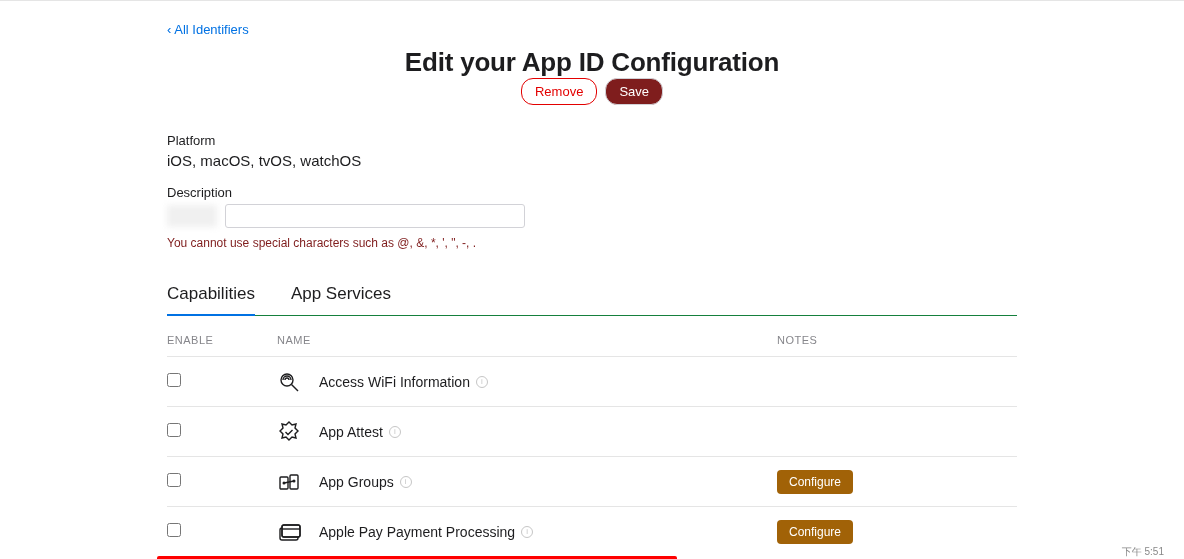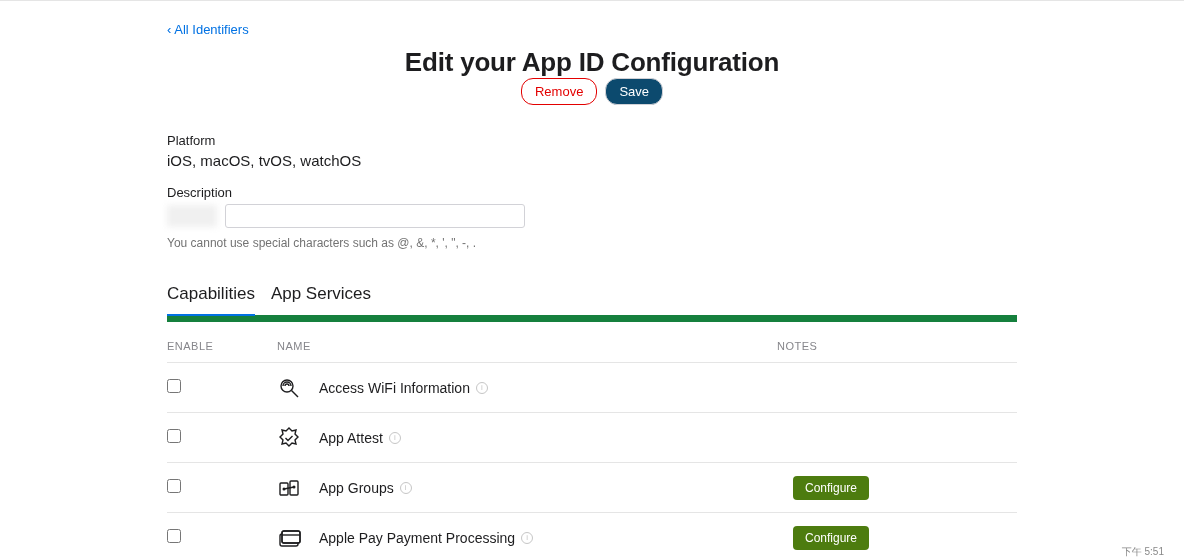--- a/index.html
+++ b/index.html
@@ -41,21 +41,21 @@
   }
   .btn-row { display: flex; gap: 8px; }
   .btn {
     border-radius: 12px;
     font-size: 13px;
     padding: 5px 13px;
     cursor: pointer;
     border: 1px solid transparent;
   }
   .btn-remove { background: #fff; border-color: #e30000; color: #e30000; }
-  .btn-save   { background: #0c4a6e; color: #fff; border-color: #d2d2d7; }
+  .btn-save   { background: #7f1d1d; color: #fff; border-color: #d2d2d7; }
   .meta-grid {
     display: flex;
     gap: 40px;
     align-items: flex-end;
   }
   .meta-col { flex: 1; }
   .meta-label {
     font-size: 13px;
     font-weight: 400;
     color: #1d1d1f;
@@ -79,28 +79,28 @@
   .desc-input {
     flex:1; max-width: 300px;
     height: 24px;
     border: 1px solid #d2d2d7;
     border-radius: 3px;
     padding: 2px 6px;
     font-size: 13px;
   }
   .hint {
     font-size: 12px;
-    color: #737373;
+    color: #7f1d1d;
     margin-top: 8px;
   }
   .tabs {
     display: flex;
-    gap: 16px;
+    gap: 36px;
     margin-top: 34px;
-    border-bottom: 7px solid #15803d;
+    border-bottom: 1px solid #15803d;
   }
   .tab {
     font-size: 17px;
     padding-bottom: 10px;
     color: #1d1d1f;
     cursor: pointer;
   }
   .tab.active {
     border-bottom: 2px solid #0071e3;
     margin-bottom: -1px;
@@ -128,22 +128,22 @@
     display:flex; align-items:center; justify-content:center;
   }
   .cap-icon svg { width:24px; height:24px; stroke:#1d1d1f; fill:none; stroke-width:1.4;}
   .cap-name { font-size: 14px; display:flex; align-items:center; gap:6px;}
   .info-dot {
     width:12px;height:12px;border:1px solid #c6c6c6;border-radius:50%;
     display:inline-flex;align-items:center;justify-content:center;
     font-size:8px;color:#c6c6c6;
   }
   .configure-btn {
-    background:#4d7c0f;color:#fff;border:none;border-radius:4px;
-    font-size:12px;padding:5px 12px;cursor:pointer;margin-left:16px;
+    background:#a16207;color:#fff;border:none;border-radius:4px;
+    font-size:12px;padding:5px 12px;cursor:pointer;
   }
   .highlight-box {
     border: 3px solid #ff0000;
     border-radius: 2px;
     margin-left: -10px;
     margin-right: 340px;
     padding-left: 7px;
   }
   .footer-time {
     position:absolute; right:20px; bottom:2px; font-size:10px; color:#888;

